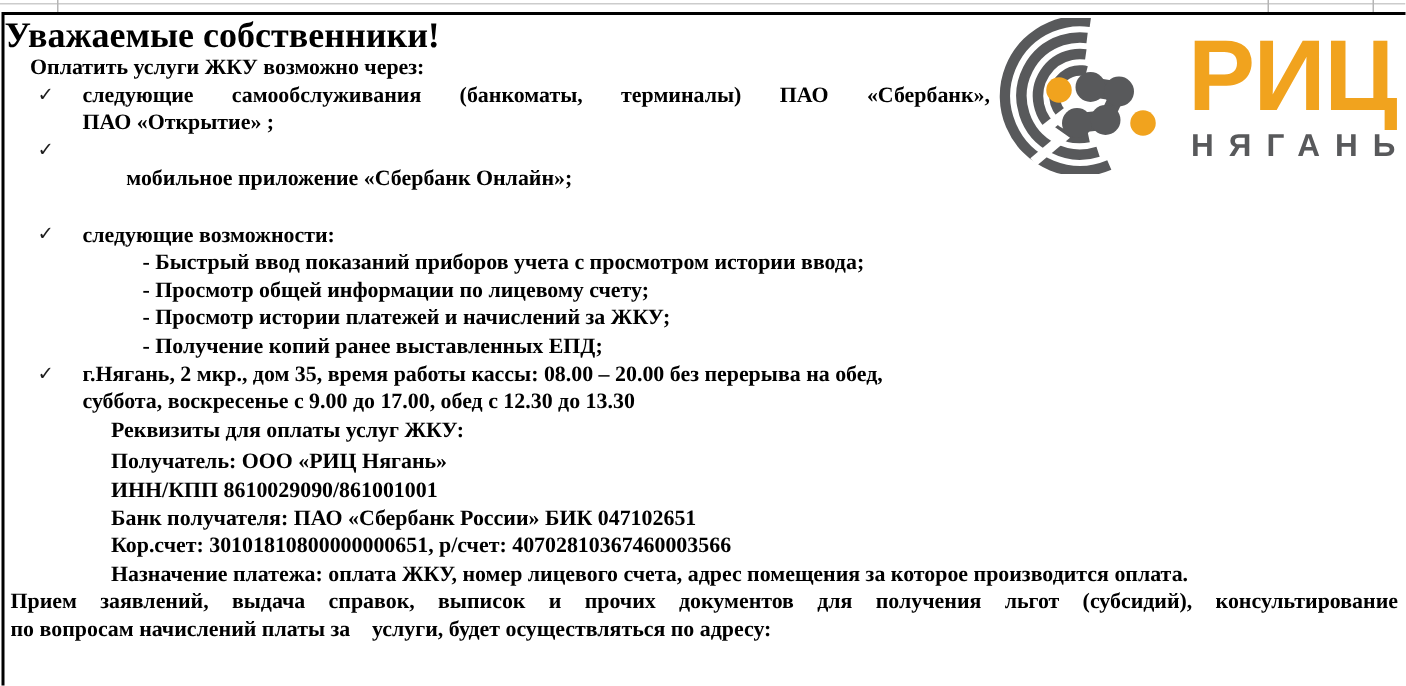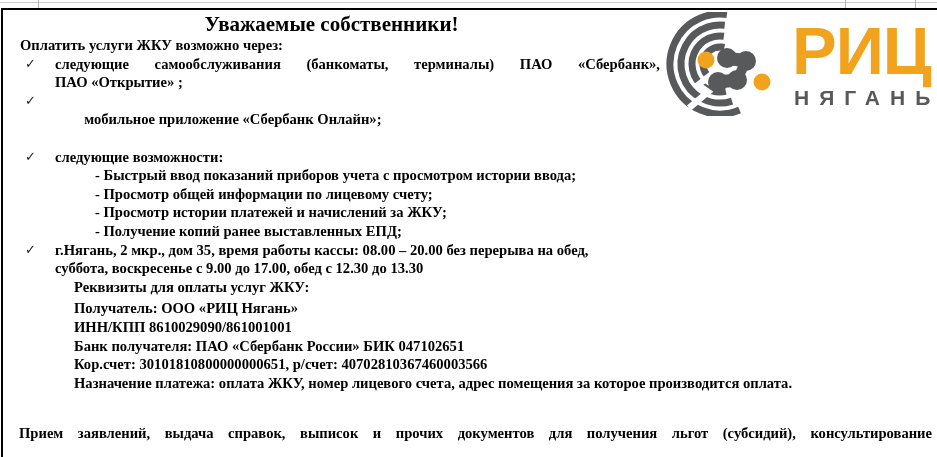--- a/index.html
+++ b/index.html
@@ -22,35 +22,35 @@
   .frame {
     position: absolute; left: 1px; top: 8px;
     width: 960px; height: 470px;
     border: 2px solid #000;
     background: #fff;
     box-sizing: content-box;
   }
   .content { position: relative; width: 937px; padding-top: 2px; }
 
   .title {
-    width: 657px; text-align: center;
-    font-weight: bold; font-size: 21px; line-height: 24px; color: #000;
+    width: 657px; text-align: left;
+    font-weight: bold; font-size: 24px; line-height: 24px; color: #000;
   }
   .line {
     position: relative;
     font-weight: bold; font-size: 14.6px; line-height: 18.6px; color: #000;
     white-space: pre-wrap;
     box-sizing: border-box;
   }
   .j { white-space: normal; text-align: justify; text-align-last: justify; }
   .p0  { padding-left: 17px; }
   .li  { padding-left: 52px; }
   .sub { padding-left: 92px; }
   .req { padding-left: 71px; }
-  .pf  { padding-left: 16px; margin-top: 32px; }
+  .pf  { padding-left: 4px; }
   .w-narrow { width: 657px; }
   .w-full   { width: 929px; }
   .gap-top { margin-top: 3px; }
   .check {
     position: absolute; left: 22px; top: 2px;
     font-family: "DejaVu Sans", sans-serif;
     font-weight: normal; font-size: 13px; line-height: 14px; color: #1c1c1c;
   }
 
   

